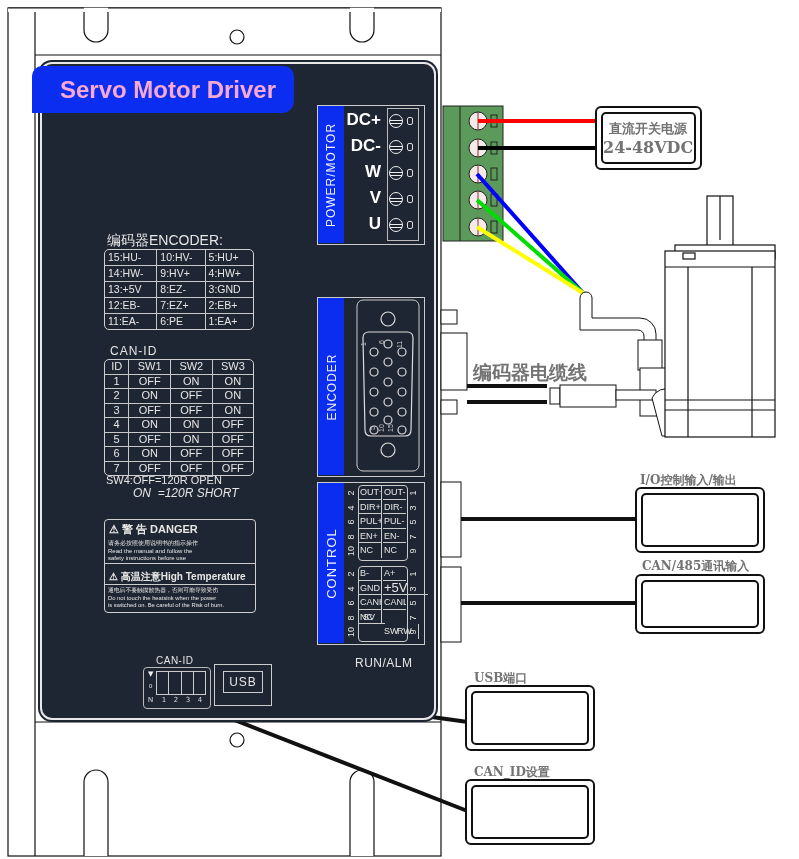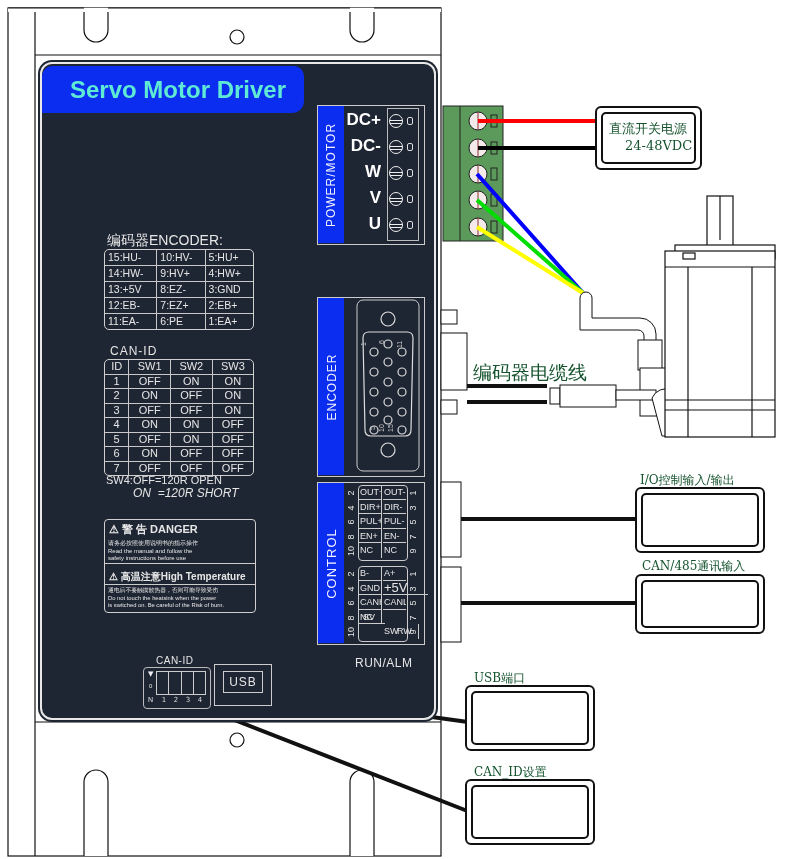--- a/index.html
+++ b/index.html
@@ -1,31 +1,31 @@
 <!DOCTYPE html>
 <html><head>
 <meta charset="utf-8">
 <style>
   html,body{margin:0;padding:0;background:#fff;}
   body{width:799px;height:859px;position:relative;overflow:hidden;font-family:"DejaVu Sans",sans-serif;}
   .abs{position:absolute;}
   svg{position:absolute;left:0;top:0;}
   .panel{position:absolute;background:#1f2633;border:2px solid #e8e8e8;border-radius:12px;box-shadow:0 0 0 2px #1f2633;}
-  .title-bar{position:absolute;left:42px;top:66px;width:262px;height:47px;background:#0a2df0;border-radius:10px 10px 12px 0;color:#5eead4;font-family:"Liberation Sans",sans-serif;font-weight:bold;font-size:24px;line-height:47px;padding-left:28px;box-sizing:border-box;}
+  .title-bar{position:absolute;left:32px;top:66px;width:262px;height:47px;background:#0a2df0;border-radius:10px 10px 12px 0;color:#f9a8d4;font-family:"Liberation Sans",sans-serif;font-weight:bold;font-size:24px;line-height:47px;padding-left:28px;box-sizing:border-box;}
   .lbl{color:#e6e6e6;font-family:"Liberation Sans",sans-serif;}
   table.pin{position:absolute;border-collapse:separate;border-spacing:0;border:1px solid #d0d0d0;border-radius:5px;color:#e6e6e6;font-family:"Liberation Sans",sans-serif;}
   table.pin td{border-right:1px solid #c8c8c8;border-bottom:1px solid #c8c8c8;padding:0 3px;white-space:nowrap;}
   table.pin tr td:last-child{border-right:none;}
   table.pin tr:last-child td{border-bottom:none;}
   .vert-tab{position:absolute;background:#0a2df0;color:#f0f0ff;font-family:"Liberation Sans",sans-serif;font-size:12px;letter-spacing:1px;display:flex;align-items:center;justify-content:center;}
   .vert-tab span{transform:rotate(-90deg);white-space:nowrap;}
   .term-lbl{position:absolute;color:#fff;font-family:"Liberation Sans",sans-serif;font-weight:bold;font-size:17px;text-align:right;width:38px;}
   .box{position:absolute;border:2px solid #111;border-radius:6px;background:#fff;}
   .box .inner{position:absolute;left:4px;top:4px;right:4px;bottom:4px;border:2px solid #111;border-radius:5px;}
-  .caption{position:absolute;font-family:"DejaVu Serif",serif;font-size:12px;color:#14532d;white-space:nowrap;}
+  .caption{position:absolute;font-family:"DejaVu Serif",serif;font-size:12px;color:#737373;white-space:nowrap;font-weight:bold;}
   .warn{position:absolute;border:1px solid #d0d0d0;border-radius:4px;color:#e6e6e6;font-family:"Liberation Sans",sans-serif;}
 </style>
 </head>
 <body>
 
 <svg width="799" height="859">
 
   <g fill="none" stroke="#111" stroke-width="1.2">
     <rect x="8" y="8" width="433" height="848"></rect>
     <line x1="35" y1="8" x2="35" y2="856"></line>
@@ -371,21 +371,21 @@
     </div>
 </div>
 
 <div class="abs" style="left:214px;top:664px;width:56px;height:40px;border:1px solid #ccc;">
   <div class="abs lbl" style="left:8px;top:6px;width:38px;height:20px;border:1px solid #ccc;font-size:12px;line-height:20px;text-align:center;letter-spacing:1px;">USB</div>
 </div>
 
 <div class="box" style="left:595px;top:106px;width:103px;height:60px;">
   <div class="inner"></div>
   <div class="caption" style="left:12px;top:12px;font-size:13px;">直流开关电源</div>
-  <div class="caption" style="left:28px;top:30px;font-size:13px;">24-48VDC</div>
+  <div class="caption" style="left:6px;top:30px;font-size:16px;">24-48VDC</div>
 </div>
 
 <div class="caption" style="left:473px;top:360px;font-size:19px;font-family:'DejaVu Sans',sans-serif;">编码器电缆线</div>
 
 <div class="caption" style="left:640px;top:472px;">I/O控制输入/输出</div>
 <div class="box" style="left:635px;top:487px;width:126px;height:62px;">
     <div class="inner"></div>
   </div>
 
 <div class="caption" style="left:642px;top:558px;">CAN/485通讯输入</div>

